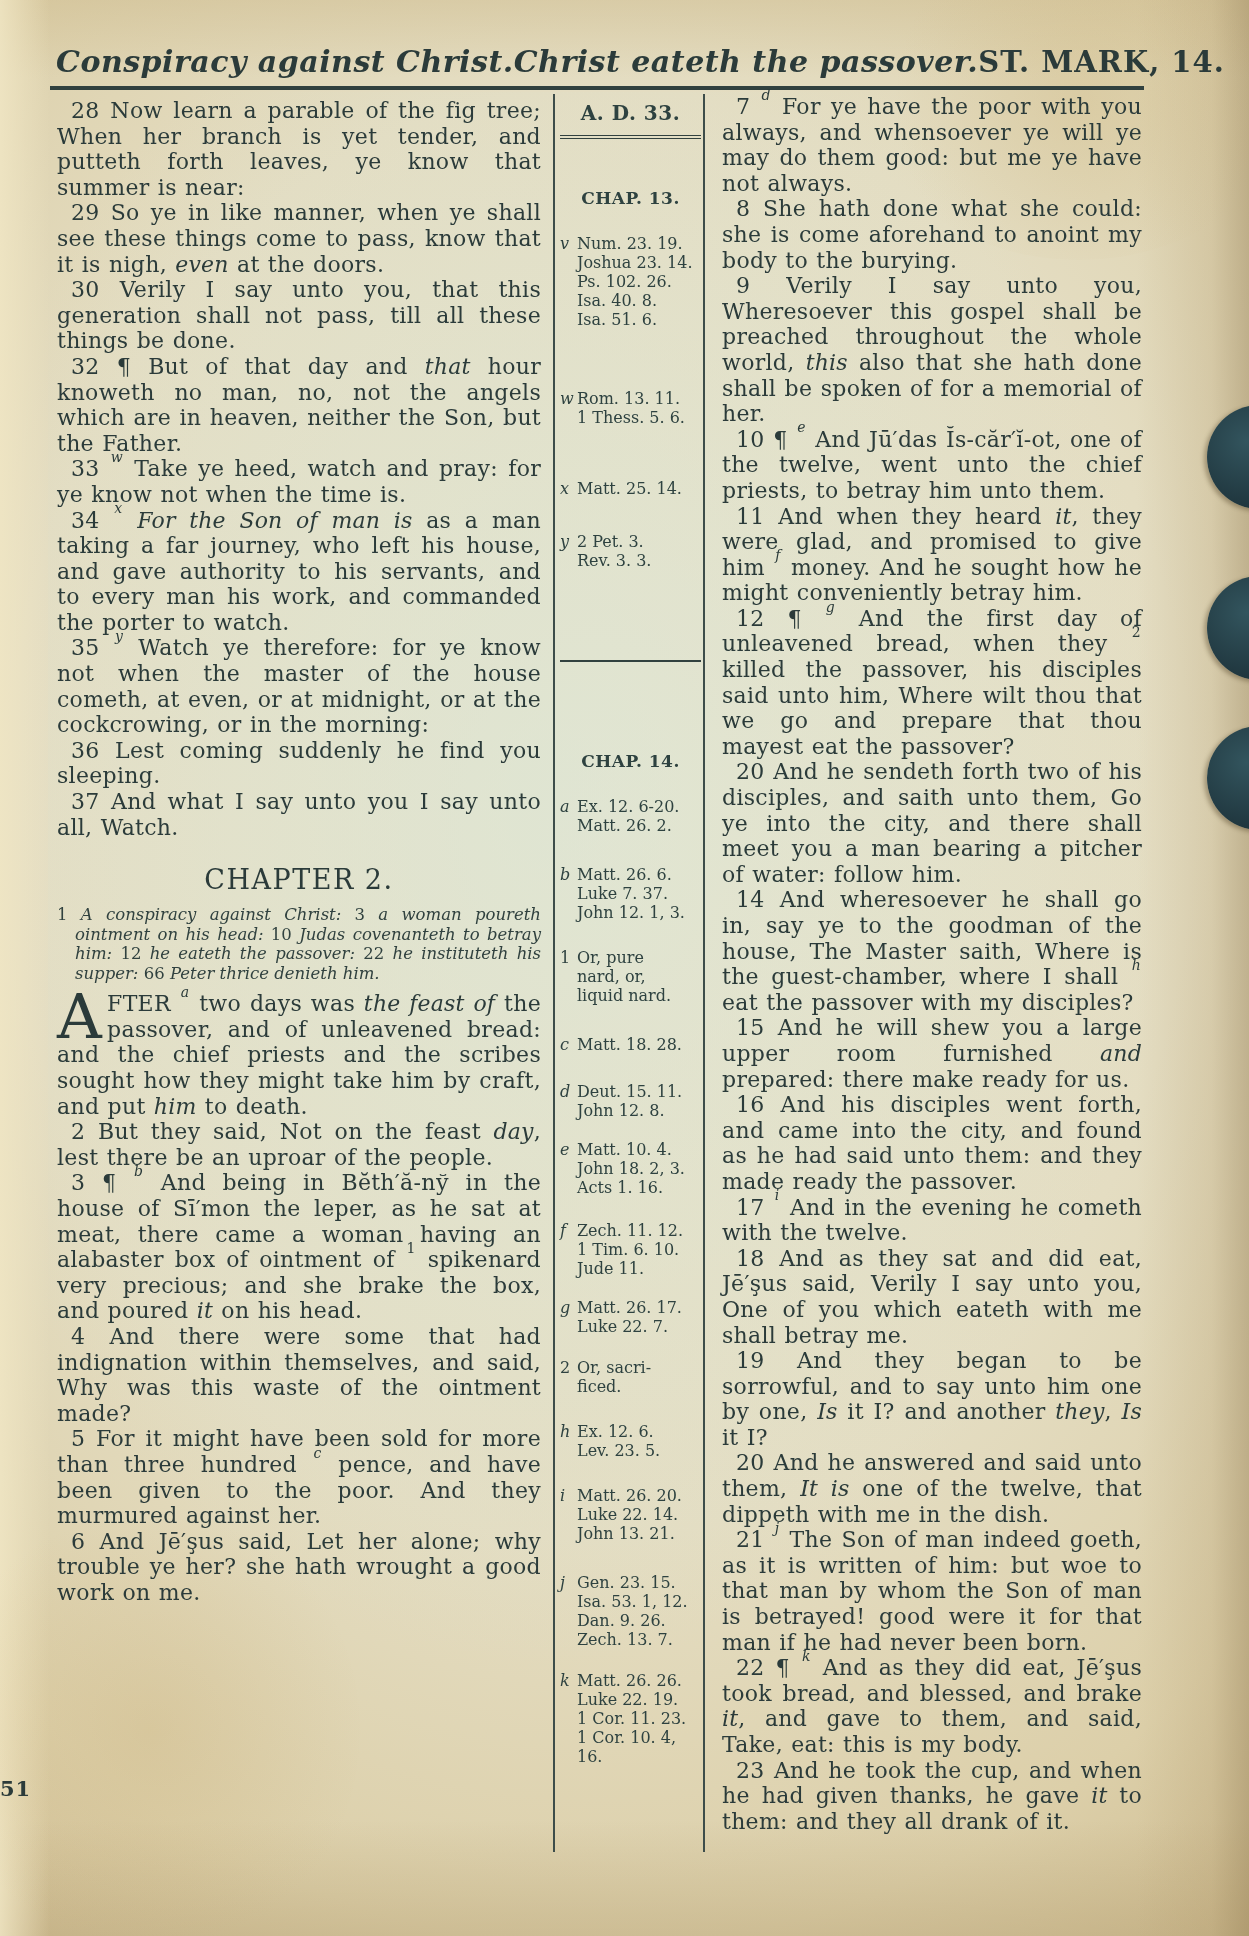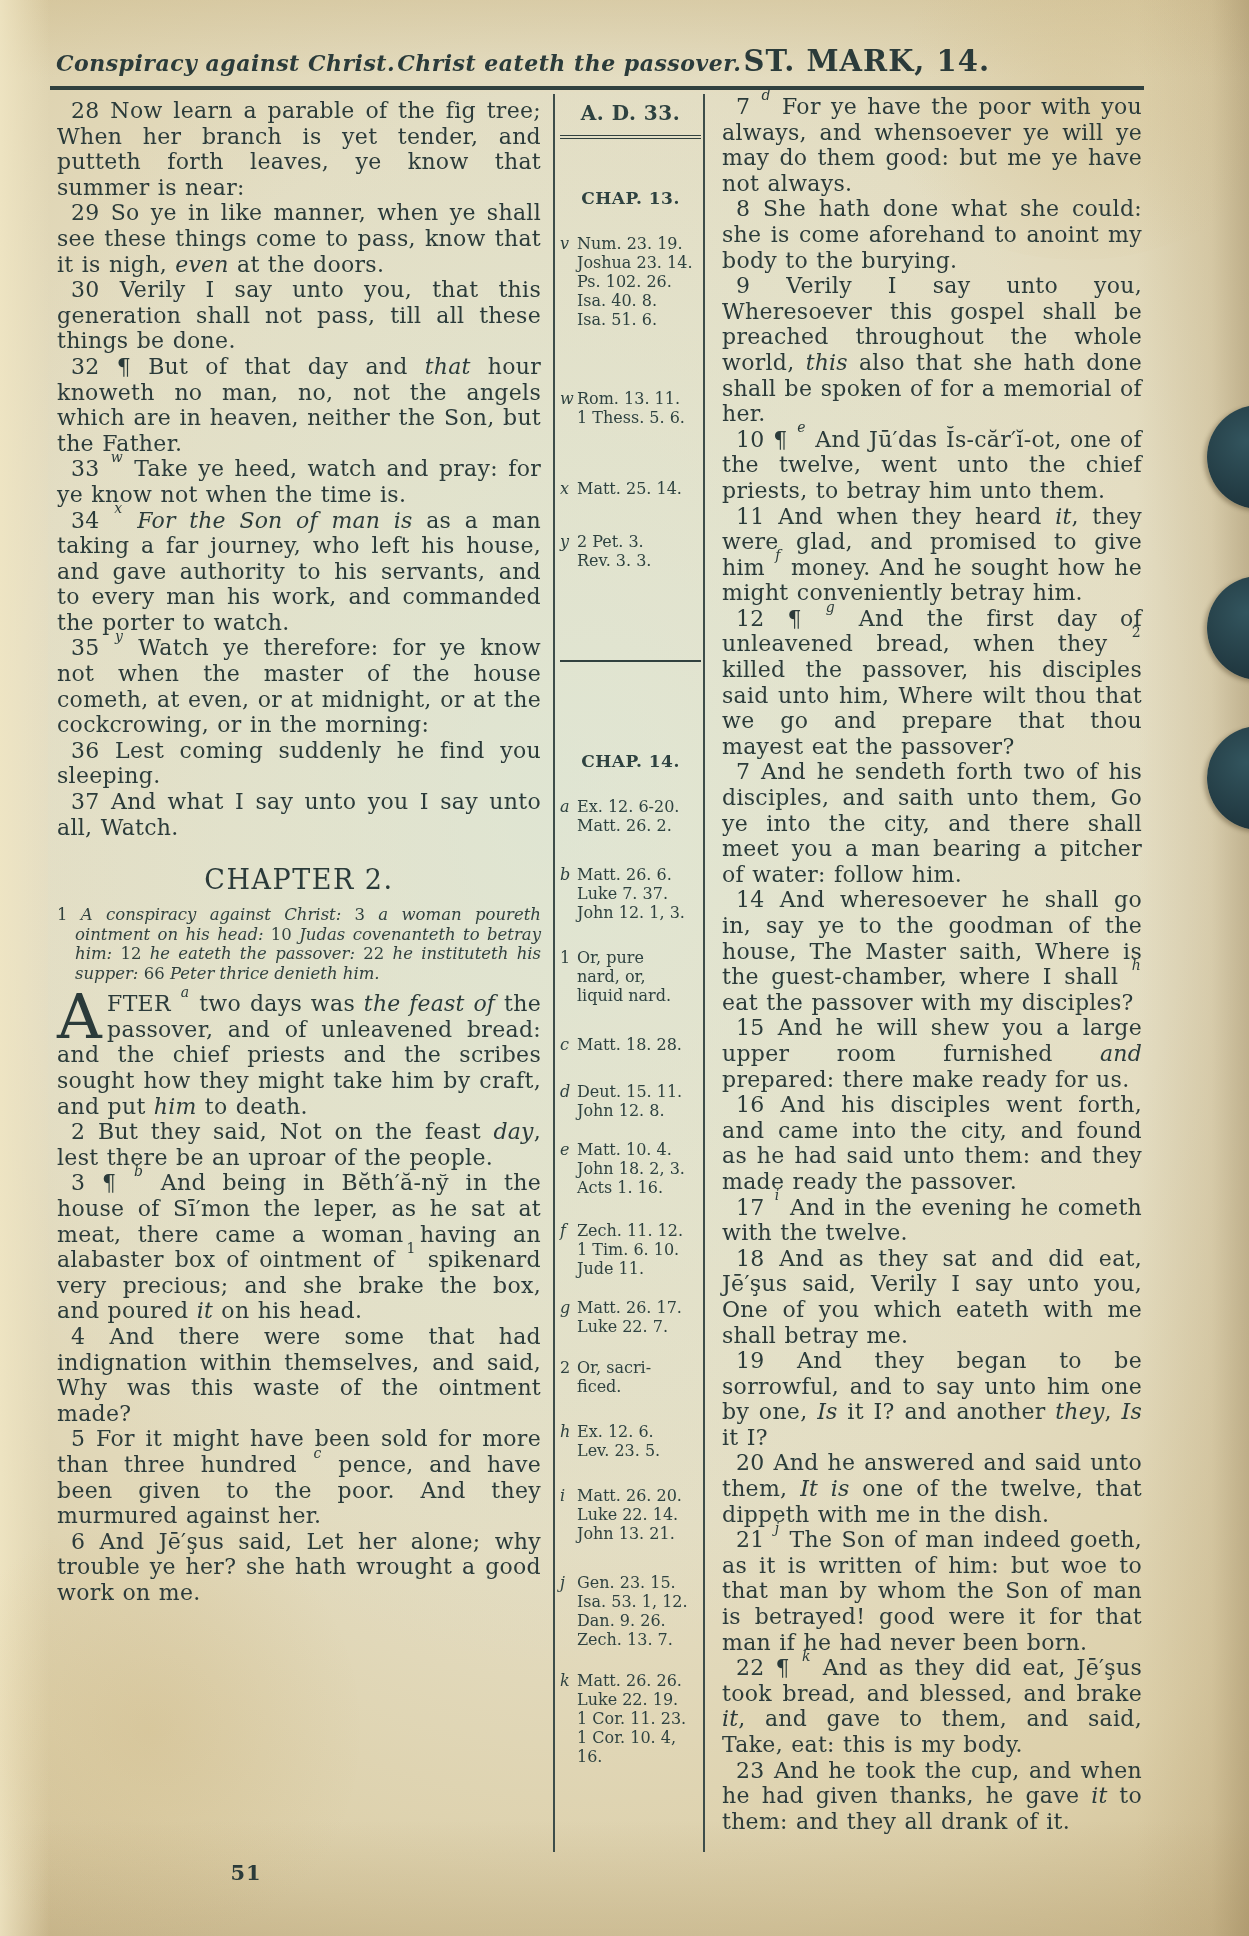--- a/index.html
+++ b/index.html
@@ -18,21 +18,21 @@
       linear-gradient(180deg, rgba(205,186,140,.45) 0, rgba(0,0,0,0) 4%);
   }
   .tint{position:absolute;left:48px;top:92px;width:1100px;height:1770px;pointer-events:none;
     background:radial-gradient(70% 60% at 45% 40%, rgba(214,228,214,.5), rgba(214,228,214,0) 82%);}
   .stain1{position:absolute;left:-60px;top:1500px;width:420px;height:460px;border-radius:50%;pointer-events:none;
     background:radial-gradient(circle, rgba(201,175,120,.30), rgba(201,175,120,0) 70%);}
   .stain2{position:absolute;right:-40px;top:-60px;width:420px;height:320px;border-radius:50%;pointer-events:none;
     background:radial-gradient(circle, rgba(207,184,130,.35), rgba(207,184,130,0) 70%);}
 
   .header{position:absolute;left:56px;top:44px;width:934px;display:flex;justify-content:space-between;align-items:baseline;white-space:nowrap;}
-  .h-ital{font-style:italic;font-weight:bold;font-size:22px;letter-spacing:.5px;text-align:center;}
+  .h-ital{font-style:italic;font-weight:bold;font-size:30px;letter-spacing:.5px;text-align:center;}
   .h-book{font-weight:bold;font-size:29px;letter-spacing:1px;text-align:right;}
   .header-rule{position:absolute;left:50px;top:86px;width:1094px;height:3px;background:#31413f;border-bottom:1px solid rgba(49,65,63,.45);}
 
   .vrule{position:absolute;top:94px;width:2px;height:1758px;background:#3d4d4a;}
   .vrule-l{left:553px;}
   .vrule-r{left:703px;}
 
   .col-left{position:absolute;left:57px;top:98px;width:484px;}
   .col-right{position:absolute;left:722px;top:94px;width:420px;}
   .verse{margin:0;text-align:justify;font-size:22px;line-height:25.6px;text-indent:14px;letter-spacing:.3px;word-spacing:1px;}
@@ -50,21 +50,21 @@
   .ad{text-align:center;font-weight:bold;font-size:20px;padding:4px 6px 12px 6px;border-bottom:4px double #31413f;letter-spacing:.5px;}
   .chap-label{text-align:center;font-weight:bold;font-size:17px;letter-spacing:.5px;}
   .chap13-label{margin-top:50px;}
   .chap14-label{margin-top:90px;}
   .center-divider{height:0;border-top:2px solid #31413f;margin-top:90px;}
   .refgroup{position:relative;padding-left:17px;margin-top:18px;}
   .refgroup .mark{position:absolute;left:0;top:0;font-style:italic;}
   .refgroup.note .mark{font-style:normal;}
   .refgroup.note .reflines{}
 
-  .pagenum{position:absolute;top:1860px;left:0;width:492px;text-align:center;font-size:21px;font-weight:bold;letter-spacing:1px;}
+  .pagenum{position:absolute;top:1776px;left:0;width:492px;text-align:left;font-size:21px;font-weight:bold;letter-spacing:1px;}
 
   .tab{position:absolute;right:-62px;width:104px;height:104px;border-radius:50%;
     background:radial-gradient(circle at 38% 35%, #33555e, #20373f 68%, #16262c 100%);
     box-shadow:-3px 2px 4px rgba(60,45,20,.35);}
   .tab1{top:405px;}
   .tab2{top:576px;}
   .tab3{top:726px;}
 </style>
 </head>
 <body>
@@ -137,21 +137,21 @@
   </div>
 
   <div class="col-right">
     <div id="right-verses">
         <p class="verse">7 <sup class="ref">d</sup> For ye have the poor with you always, and whensoever ye will ye may do them good: but me ye have not always.</p>
         <p class="verse">8 She hath done what she could: she is come aforehand to anoint my body to the burying.</p>
         <p class="verse">9 Verily I say unto you, Wheresoever this gospel shall be preached throughout the whole world, <i>this</i> also that she hath done shall be spoken of for a memorial of her.</p>
         <p class="verse">10 ¶ <sup class="ref">e</sup> And Jū′das Ĭs-căr′ĭ-ot, one of the twelve, went unto the chief priests, to betray him unto them.</p>
         <p class="verse">11 And when they heard <i>it</i>, they were glad, and promised to give him <sup class="ref">f</sup> money. And he sought how he might conveniently betray him.</p>
         <p class="verse">12 ¶ <sup class="ref">g</sup> And the first day of unleavened bread, when they <sup class="vnum">2</sup> killed the passover, his disciples said unto him, Where wilt thou that we go and prepare that thou mayest eat the passover?</p>
-        <p class="verse">7 And he sendeth forth two of his disciples, and saith unto them, Go ye into the city, and there shall meet you a man bearing a pitcher of water: follow him.</p>
+        <p class="verse">20 And he sendeth forth two of his disciples, and saith unto them, Go ye into the city, and there shall meet you a man bearing a pitcher of water: follow him.</p>
         <p class="verse">14 And wheresoever he shall go in, say ye to the goodman of the house, The Master saith, Where is the guest-chamber, where I shall <sup class="ref">h</sup> eat the passover with my disciples?</p>
         <p class="verse">15 And he will shew you a large upper room furnished <i>and</i> prepared: there make ready for us.</p>
         <p class="verse">16 And his disciples went forth, and came into the city, and found as he had said unto them: and they made ready the passover.</p>
         <p class="verse">17 <sup class="ref">i</sup> And in the evening he cometh with the twelve.</p>
         <p class="verse">18 And as they sat and did eat, Jē′şus said, Verily I say unto you, One of you which eateth with me shall betray me.</p>
         <p class="verse">19 And they began to be sorrowful, and to say unto him one by one, <i>Is</i> it I? and another <i>they</i>, <i>Is</i> it I?</p>
         <p class="verse">20 And he answered and said unto them, <i>It is</i> one of the twelve, that dippeth with me in the dish.</p>
         <p class="verse">21 <sup class="ref">j</sup> The Son of man indeed goeth, as it is written of him: but woe to that man by whom the Son of man is betrayed! good were it for that man if he had never been born.</p>
         <p class="verse">22 ¶ <sup class="ref">k</sup> And as they did eat, Jē′şus took bread, and blessed, and brake <i>it</i>, and gave to them, and said, Take, eat: this is my body.</p>
         <p class="verse">23 And he took the cup, and when he had given thanks, he gave <i>it</i> to them: and they all drank of it.</p>

